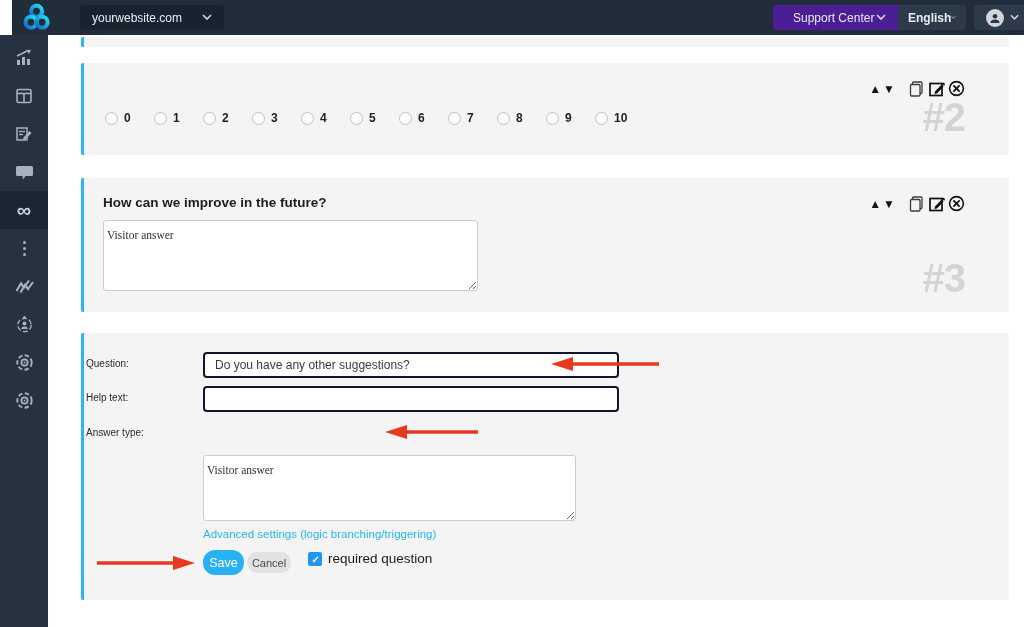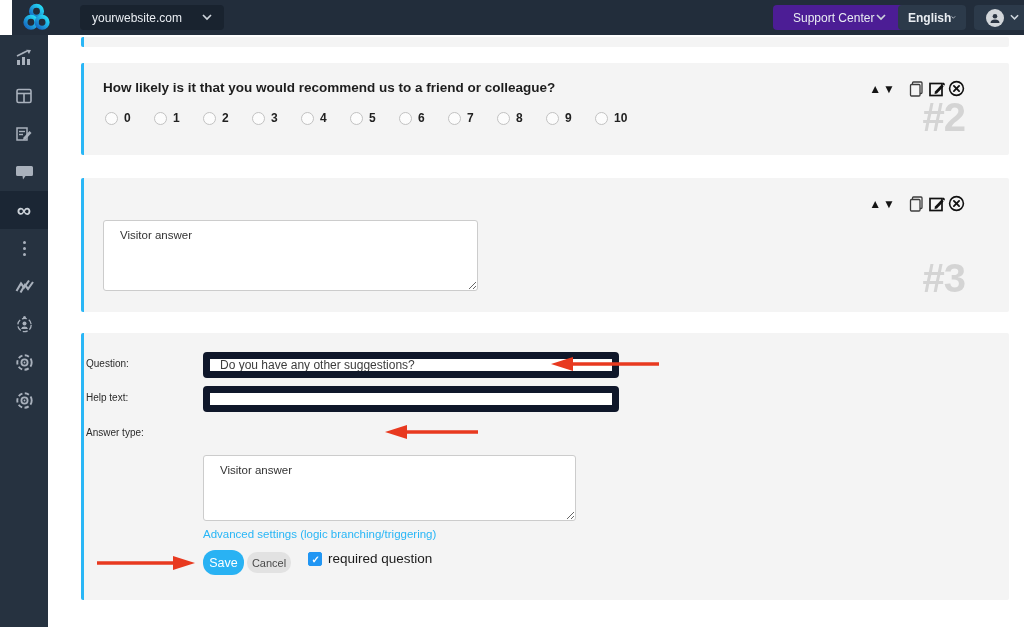--- a/index.html
+++ b/index.html
@@ -46,26 +46,26 @@
   .card-toolbar { position:absolute; top:17px; right:44px; display:flex; align-items:center; }
   .tri { font-size:12px; color:#141414; line-height:1; cursor:pointer; }
   .tri + .tri { margin-left:2px; }
   .tool-icons { display:flex; align-items:center; gap:3px; margin-left:13px; }
   .tool-icons svg { cursor:pointer; display:block; }
   .q-number { position:absolute; right:44px; font-size:40px; font-weight:bold; color:#d4d4d4; line-height:1; letter-spacing:-1px; }
   .num-2 { top:34px; }
   .num-3 { top:80px; }
 
   
-  textarea { font-family:Liberation Sans, sans-serif; font-size:11.5px; color:#333; background:#fff; border:1px solid #ccc; border-radius:3px; padding:8px 16px; }
+  textarea { font-family:Liberation Serif, serif; font-size:11.5px; color:#333; background:#fff; border:1px solid #ccc; border-radius:3px; padding:8px 3px; }
   .q3-ta { position:absolute; left:19px; top:42px; width:375px; height:71px; }
 
   
   .ed-label { position:absolute; left:2px; font-size:10px; color:#2b2b2b; }
-  .ed-input { position:absolute; left:119px; width:416px; height:26px; border:7px solid #0f172a; border-radius:4px; background:#fff; font-family:"Liberation Sans", sans-serif; font-size:12px; color:#3c3c3c; padding:0 10px; }
+  .ed-input { position:absolute; left:119px; width:416px; height:26px; border:2px solid #0f172a; border-radius:4px; background:#fff; font-family:"Liberation Sans", sans-serif; font-size:12px; color:#3c3c3c; padding:0 10px; }
   .lbl-question { top:25px; } .inp-question { top:19px; }
   .lbl-help { top:59px; } .inp-help { top:53px; }
   .lbl-type { top:94px; }
   .select { position:absolute; left:119px; top:88px; width:175px; height:25px; border:1px solid #ccc; border-radius:4px; background:#fff; display:flex; align-items:center; padding:0 8px 0 10px; font-size:12px; color:#333; cursor:pointer; }
   .select .chev-dark { margin-left:auto; }
   .ed-ta { position:absolute; left:119px; top:122px; width:373px; height:66px; }
   .adv-link { position:absolute; left:119px; top:195px; font-size:11.5px; color:#29b6f6; text-decoration:none; cursor:pointer; }
   .btn-save { position:absolute; left:119px; top:217px; width:41px; height:25px; background:#29b2f3; color:#fff; border:none; border-radius:12px; font-family:"Liberation Sans", sans-serif; font-size:12.5px; cursor:pointer; }
   .btn-cancel { position:absolute; left:163px; top:219px; width:44px; height:21px; background:#e2e2e2; color:#4a4a4a; border:none; border-radius:10px; font-family:"Liberation Sans", sans-serif; font-size:11px; cursor:pointer; }
   .req-check { position:absolute; left:224px; top:219px; width:14px; height:14px; border-radius:2px; border:1px solid #2196f3; background:#fff; cursor:pointer; }
@@ -198,21 +198,20 @@
       <circle cx="9.5" cy="9.5" r="0.9" fill="#a9b1bc"></circle>
     </svg>
   </div>
 </div>
 
 <div class="main">
 
   <div class="card card-sliver"></div>
 
   <div class="card card-q2">
-    <div class="q-title">How likely is it that you would recommend us to a friend or colleague?</div>
     <div class="nps-row">
 
     <label class="nps-opt">
         <span class="radio"></span>
         <span class="opt-label">0</span>
       </label>
         <label class="nps-opt">
         <span class="radio"></span>
         <span class="opt-label">1</span>
       </label>
@@ -270,20 +269,21 @@
           <circle cx="8.5" cy="8.5" r="6.9" fill="none" stroke="#111" stroke-width="1.6"></circle>
           <line x1="5.9" y1="5.9" x2="11.1" y2="11.1" stroke="#111" stroke-width="1.8" stroke-linecap="round"></line>
           <line x1="11.1" y1="5.9" x2="5.9" y2="11.1" stroke="#111" stroke-width="1.8" stroke-linecap="round"></line>
         </svg>
       </span>
     </div>
     <div class="q-number num-2">#2</div>
   </div>
 
   <div class="card card-q3">
+    <div class="q-title">How can we improve in the future?</div>
     <textarea class="q3-ta" style="">Visitor answer</textarea>
     <div class="card-toolbar">
       <span class="tri">▲</span>
       <span class="tri">▼</span>
       <span class="tool-icons">
         <svg width="17" height="17" viewBox="0 0 17 17">
           <rect x="4.5" y="2" width="9.5" height="11.5" rx="1" fill="none" stroke="#3c3c3c" stroke-width="1.3"></rect>
           <rect x="2.5" y="4.5" width="9.5" height="11.5" rx="1" fill="#f4f4f4" stroke="#3c3c3c" stroke-width="1.3"></rect>
         </svg>
         <svg width="17" height="17" viewBox="0 0 17 17">

